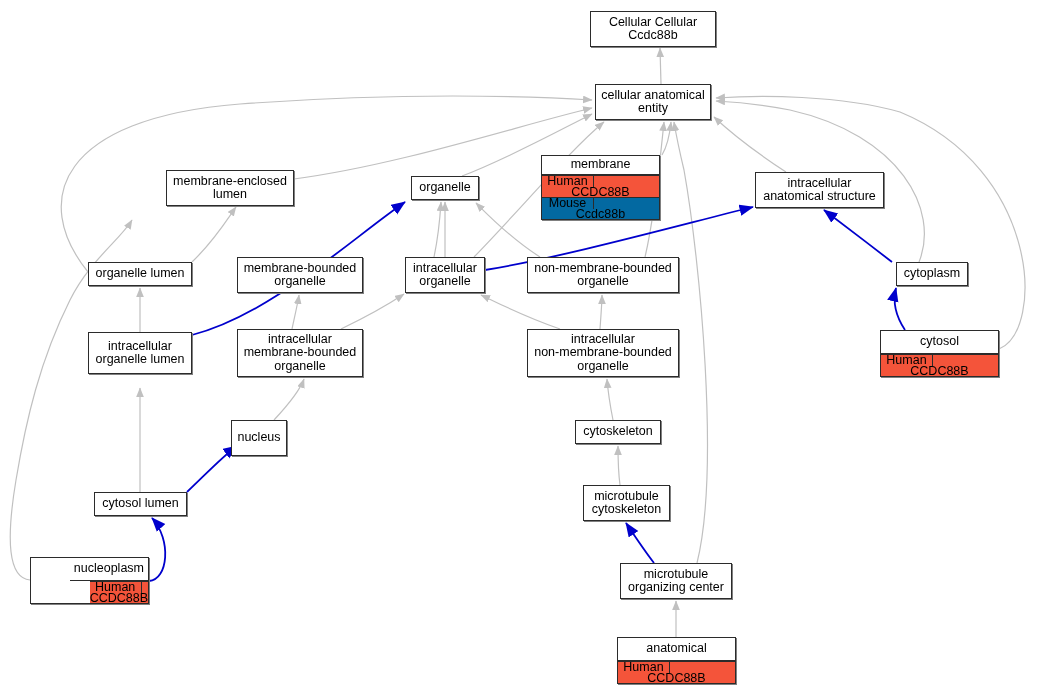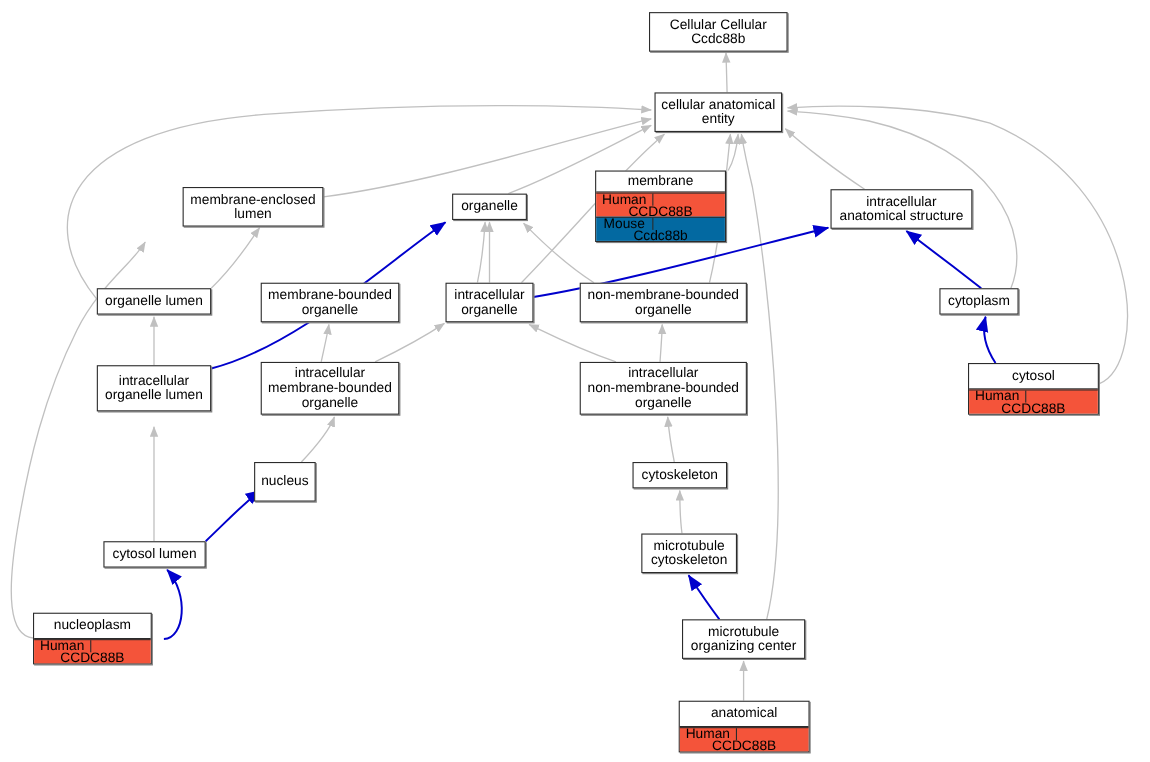--- a/index.html
+++ b/index.html
@@ -163,21 +163,21 @@
 organelle</div>
       </div>
       <div class="go-node" style="left: 405px; top: 257px; width: 80px; height: 36px;">
         <div class="node-title">intracellular
 organelle</div>
       </div>
       <div class="go-node" style="left: 527px; top: 257px; width: 152px; height: 36px;">
         <div class="node-title">non-membrane-bounded
 organelle</div>
       </div>
-      <div class="go-node" style="left: 854px; top: 262px; width: 72px; height: 24px;">
+      <div class="go-node" style="left: 896px; top: 262px; width: 72px; height: 24px;">
         <div class="node-title">cytoplasm</div>
       </div>
       <div class="go-node" style="left: 88px; top: 332px; width: 104px; height: 42px;">
         <div class="node-title">intracellular
 organelle lumen</div>
       </div>
       <div class="go-node" style="left: 237px; top: 329px; width: 126px; height: 48px;">
         <div class="node-title">intracellular
 membrane-bounded
 organelle</div>
@@ -204,21 +204,21 @@
         <div class="node-title">microtubule
 cytoskeleton</div>
       </div>
       <div class="go-node" style="left: 94px; top: 492px; width: 93px; height: 24px;">
         <div class="node-title">cytosol lumen</div>
       </div>
       <div class="go-node" style="left: 620px; top: 563px; width: 112px; height: 36px;">
         <div class="node-title">microtubule
 organizing center</div>
       </div>
-      <div class="go-node has-rows" style="left: 30px; top: 557px; width: 108px; height: 47px;">
+      <div class="go-node has-rows" style="left: 30px; top: 557px; width: 119px; height: 47px; align-items: flex-end;">
         <div class="node-title">nucleoplasm</div>
         <div class="gene-row row-human">
           <div class="sp">Human</div>
           <div class="gn">CCDC88B</div>
         </div>
       </div>
       <div class="go-node has-rows" style="left: 617px; top: 637px; width: 119px; height: 47px;">
         <div class="node-title">anatomical</div>
         <div class="gene-row row-human">
           <div class="sp">Human</div>

